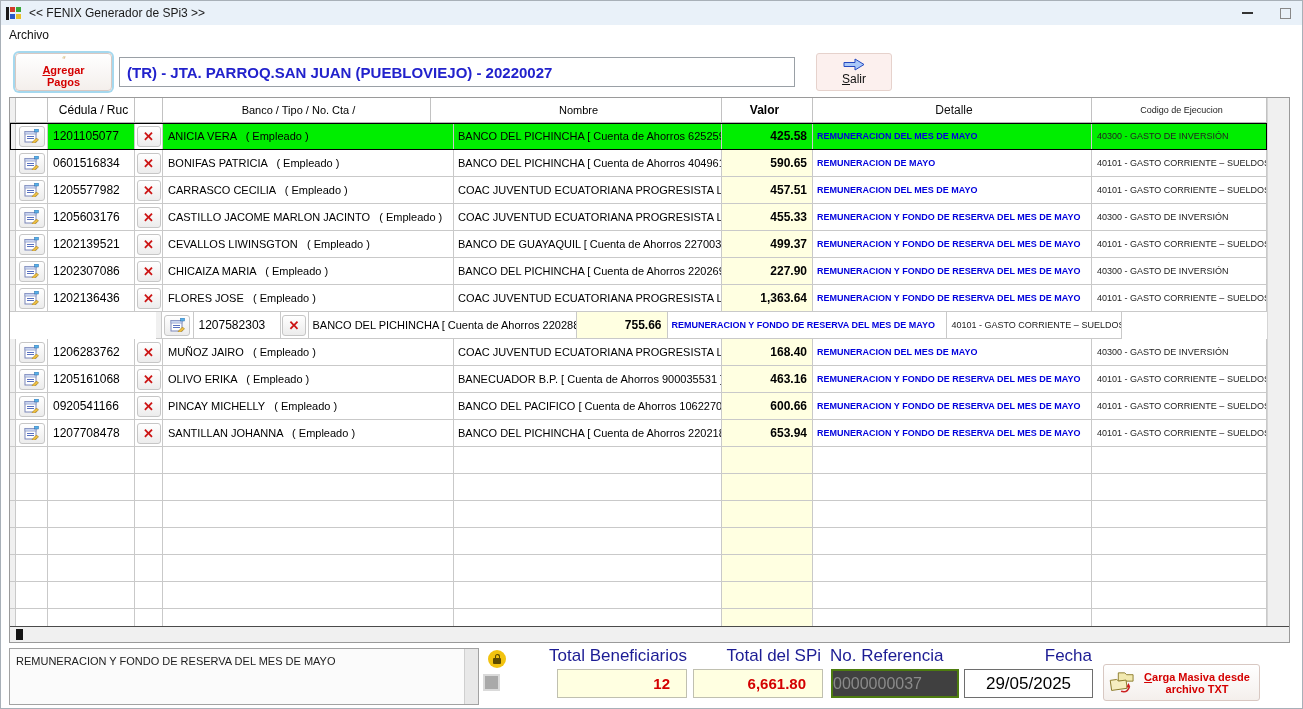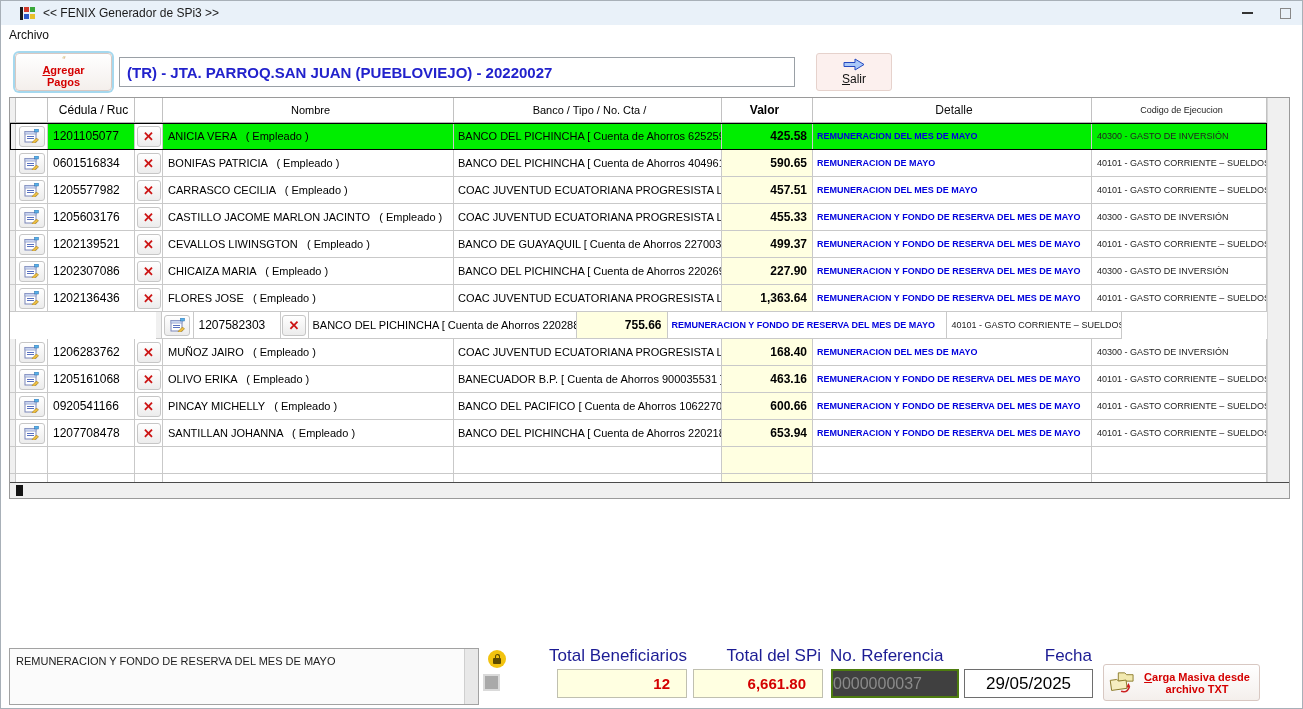--- a/index.html
+++ b/index.html
@@ -1,20 +1,20 @@
 <!DOCTYPE html>
 <html><head>
 <meta charset="utf-8">
 <style>
   html,body{margin:0;padding:0;background:#d8d8d8;}
   .screen{position:relative;width:1303px;height:709px;background:#fff;
     font-family:"Liberation Sans",sans-serif;overflow:hidden;border:1px solid #a8b0b8;box-sizing:border-box;}
 
   
-  .titlebar{position:absolute;left:0;top:0;right:0;height:24px;background:#e9f1f9;display:flex;align-items:center;padding-left:19px;box-sizing:border-box;}
+  .titlebar{position:absolute;left:0;top:0;right:0;height:24px;background:#e9f1f9;display:flex;align-items:center;padding-left:5px;box-sizing:border-box;}
   .title-text{font-size:12px;color:#1a1a1a;margin-left:7px;}
   .win-btn{position:absolute;top:3px;width:30px;height:18px;display:flex;align-items:center;justify-content:center;}
   .btn-min{right:40px;}
   .btn-restore{right:2px;}
   .min-glyph{width:11px;height:0;border-bottom:2px solid #333;}
   .restore-glyph{position:relative;width:9px;height:9px;border:1px solid #888;background:#e9f1f9;}
   .restore-glyph::before{content:"";position:absolute;left:2px;top:-4px;width:9px;height:9px;border:1px solid #888;z-index:-1;}
 
   
   .menubar{position:absolute;left:0;top:24px;right:0;height:22px;background:#fff;}
@@ -23,21 +23,21 @@
   
   .btn-red{display:flex;align-items:center;gap:5px;background:linear-gradient(#ffffff,#f4efec);border:1px solid #d8c8c2;border-radius:3px;box-sizing:border-box;padding:2px 5px;}
   .btn-agregar{position:absolute;left:14px;top:52px;width:97px;height:38px;box-shadow:0 0 0 2px #a5d8ee;border-radius:4px;flex-direction:column;}
   .btn-red .lbl{color:#d40000;font-weight:bold;font-size:11px;line-height:12px;text-align:center;flex:1;}
   .lbl .line{display:block;}
   .u-first::first-letter{text-decoration:underline;}
   .entity-box{position:absolute;left:118px;top:56px;width:676px;height:30px;border:1px solid #9aa0a6;box-sizing:border-box;display:flex;align-items:center;padding-left:7px;font-size:15px;font-weight:bold;color:#2222cc;background:#fff;}
   .btn-salir{position:absolute;left:815px;top:52px;width:76px;height:38px;background:#fcf0ee;border:1px solid #e6d2cc;border-radius:3px;box-sizing:border-box;display:flex;flex-direction:column;align-items:center;justify-content:center;font-size:12px;color:#111;gap:1px;}
 
   
-  .grid{position:absolute;left:8px;top:96px;width:1281px;height:402px;border:1px solid #9a9a9a;box-sizing:border-box;background:#fff;}
+  .grid{position:absolute;left:8px;top:96px;width:1281px;height:546px;border:1px solid #9a9a9a;box-sizing:border-box;background:#fff;}
   .grid-inner{position:absolute;left:0;top:0;right:22px;bottom:16px;overflow:hidden;}
   .vscroll{position:absolute;right:0;top:0;bottom:16px;width:22px;background:#f0f0f0;border-left:1px solid #d5d5d5;box-sizing:border-box;}
   .hscroll{position:absolute;left:0;right:0;bottom:0;height:16px;background:#f0f0f0;border-top:1px solid #4a4a4a;box-sizing:border-box;}
   .hthumb{position:absolute;left:6px;top:2px;width:7px;height:11px;background:#141414;}
 
   .grid-row,.grid-head{display:flex;width:1257px;}
   .grid-head{height:25px;}
   .grid-row{height:27px;justify-content:center;}
   .cell{box-sizing:border-box;border-right:1px solid #c9c9c9;border-bottom:1px solid #c9c9c9;overflow:hidden;white-space:pre;display:flex;align-items:center;}
   .hcell{justify-content:center;font-size:12px;color:#101010;background:#fff;border-right:1px solid #c2c2c2;border-bottom:1px solid #b5b5b5;}
@@ -121,22 +121,22 @@
     <span class="u-first">Salir</span>
   </button>
 
   <div class="grid">
     <div class="grid-inner">
       <div class="grid-head">
         <div class="cell hcell c-sel"></div>
         <div class="cell hcell c-edit"></div>
         <div class="cell hcell c-ced">Cédula / Ruc</div>
         <div class="cell hcell c-del"></div>
+        <div class="cell hcell c-ban">Banco / Tipo / No. Cta /</div>
         <div class="cell hcell c-nom">Nombre</div>
-        <div class="cell hcell c-ban">Banco / Tipo / No. Cta /</div>
         <div class="cell hcell c-val" style="background:#fff;justify-content:center;font-weight:bold;">Valor</div>
         <div class="cell hcell c-det" style="justify-content:center;font-weight:normal;color:#101010;font-size:12px;">Detalle</div>
         <div class="cell hcell c-cod">Codigo de Ejecucion</div>
       </div>
       <div>
           <div class="grid-row selected">
     <div class="cell c-sel"></div>
     <div class="cell c-edit">
       <button class="mini-btn">
         <svg width="15" height="14" viewBox="0 0 15 14">

